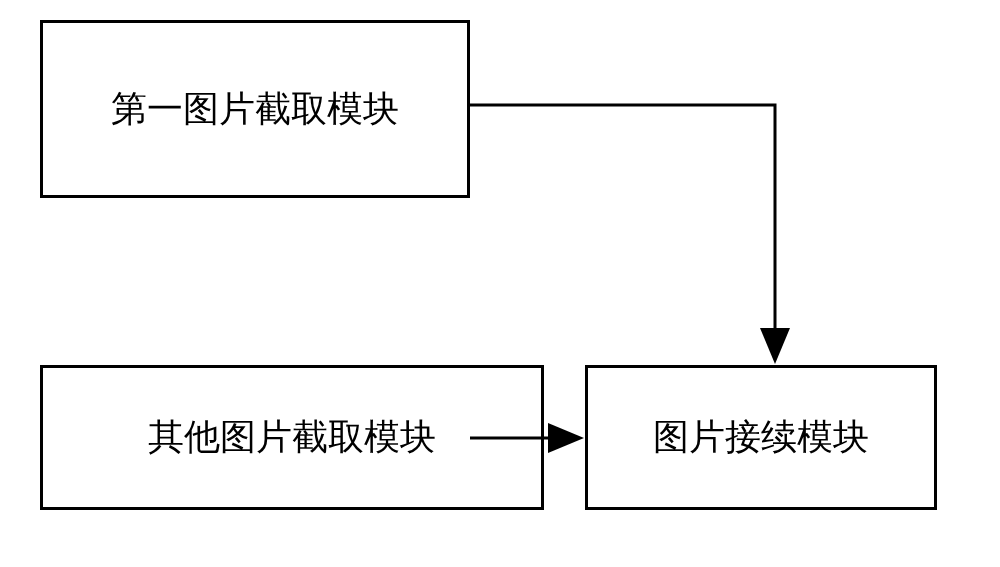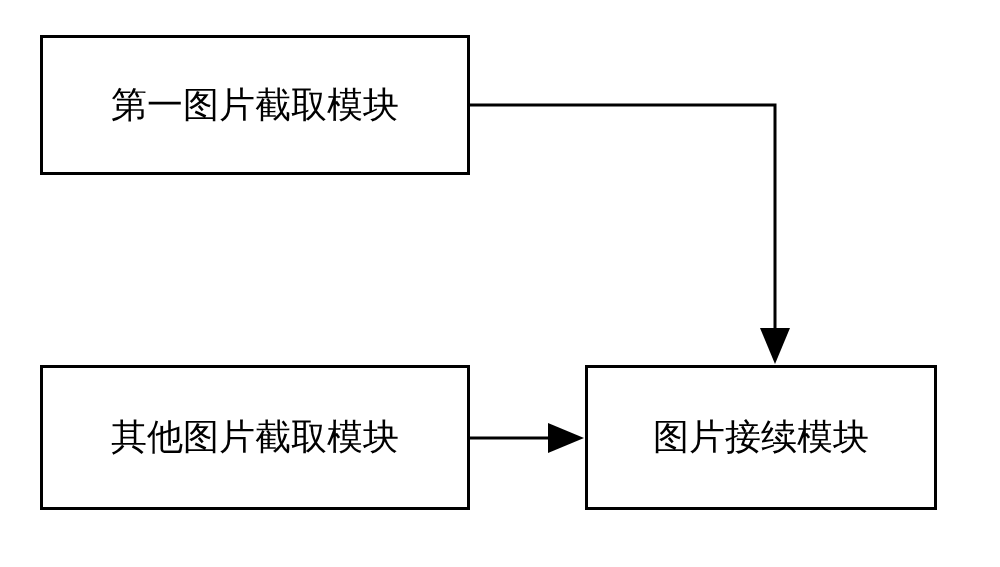--- a/index.html
+++ b/index.html
@@ -19,28 +19,28 @@
       border: 3px solid #000000;
       background: #ffffff;
       display: flex;
       align-items: center;
       justify-content: center;
       font-size: 36px;
       color: #000000;
     }
     .box1 {
       left: 40px;
-      top: 35px;
+      top: 20px;
       width: 430px;
-      height: 140px;
+      height: 178px;
     }
     .box2 {
       left: 40px;
       top: 365px;
-      width: 430px;
+      width: 504px;
       height: 145px;
     }
     .box3 {
       left: 585px;
       top: 365px;
       width: 352px;
       height: 145px;
     }
     svg {
       position: absolute;

